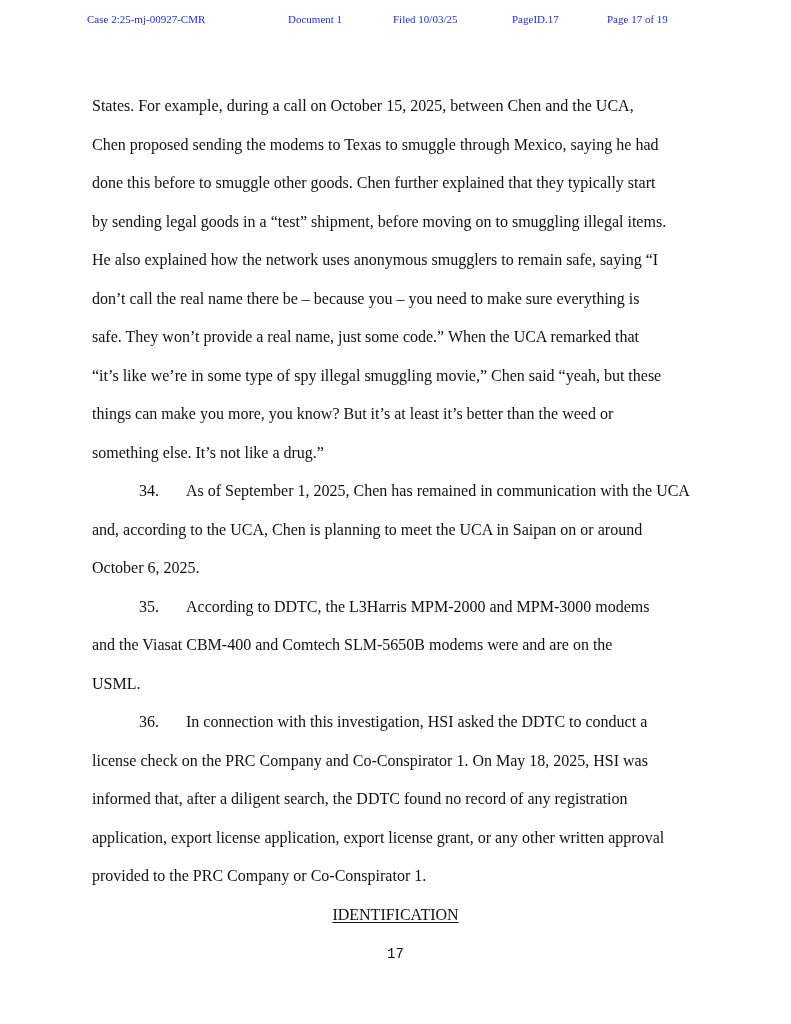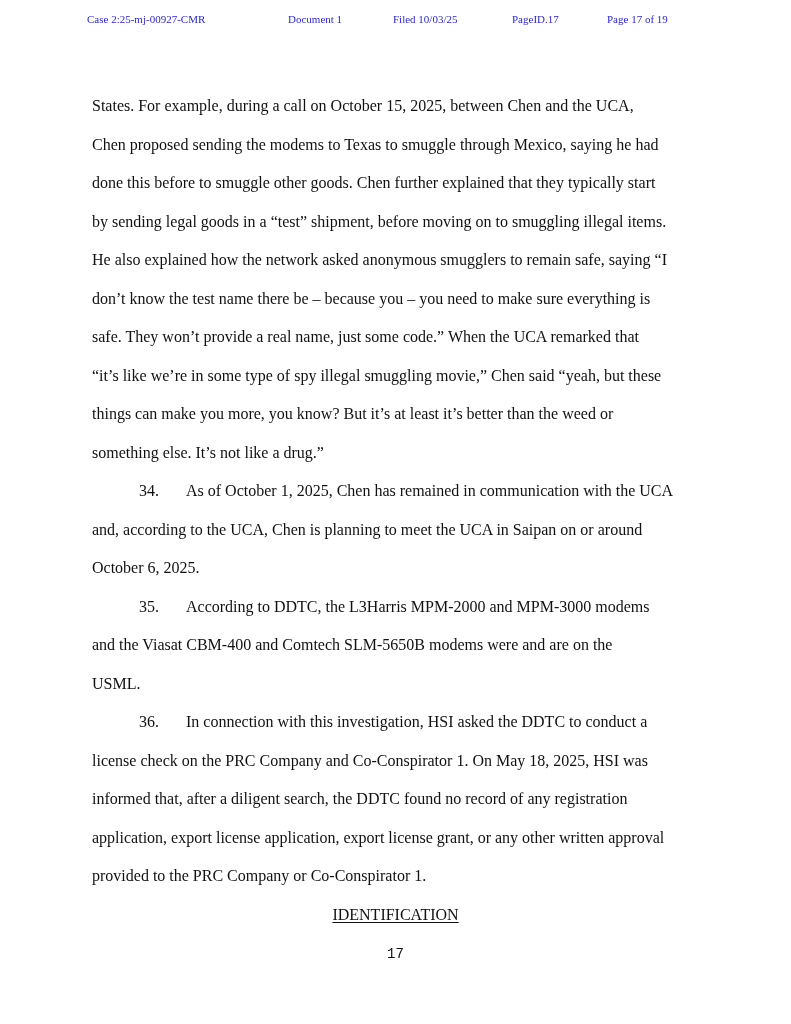--- a/index.html
+++ b/index.html
@@ -91,30 +91,30 @@
   <span class="h-pageid">PageID.17</span>
   <span class="h-page">Page 17 of 19</span>
 </div>
 
 <div class="body-text">
 
   <div class="line" style="top:6px">States.  For example, during a call on October 15, 2025, between Chen and the UCA,</div>
   <div class="line" style="top:44.5px">Chen proposed sending the modems to Texas to smuggle through Mexico, saying he had</div>
   <div class="line" style="top:83px">done this before to smuggle other goods.  Chen further explained that they typically start</div>
   <div class="line" style="top:121.5px">by sending legal goods in a “test” shipment, before moving on to smuggling illegal items.</div>
-  <div class="line" style="top:160px">He also explained how the network asked anonymous smugglers to remain safe, saying “I</div>
-  <div class="line" style="top:198.5px">don’t know the test name there be – because you – you need to make sure everything is</div>
+  <div class="line" style="top:160px">He also explained how the network uses anonymous smugglers to remain safe, saying “I</div>
+  <div class="line" style="top:198.5px">don’t call the real name there be – because you – you need to make sure everything is</div>
   <div class="line" style="top:237px">safe.  They won’t provide a real name, just some code.”  When the UCA remarked that</div>
   <div class="line" style="top:275.5px">“it’s like we’re in some type of spy illegal smuggling movie,” Chen said “yeah, but these</div>
   <div class="line" style="top:314px">things can make you more, you know? But it’s at least it’s better than the weed or</div>
   <div class="line" style="top:352.5px">something else.  It’s not like a drug.”</div>
 
   <div>
     <span class="para-num" style="left:47px;top:391px">34.</span>
-    <div class="line" style="left:94px;top:391px">As of October 1, 2025, Chen has remained in communication with the UCA</div>
+    <div class="line" style="left:94px;top:391px">As of September 1, 2025, Chen has remained in communication with the UCA</div>
     <div class="line" style="top:429.5px">and, according to the UCA, Chen is planning to meet the UCA in Saipan on or around</div>
     <div class="line" style="top:468px">October 6, 2025.</div>
   </div>
 
   <div>
     <span class="para-num" style="left:47px;top:506.5px">35.</span>
     <div class="line" style="left:94px;top:506.5px">According to DDTC, the L3Harris MPM-2000 and MPM-3000 modems</div>
     <div class="line" style="top:545px">and the Viasat CBM-400 and Comtech SLM-5650B modems were and are on  the</div>
     <div class="line" style="top:583.5px">USML.</div>
   </div>

